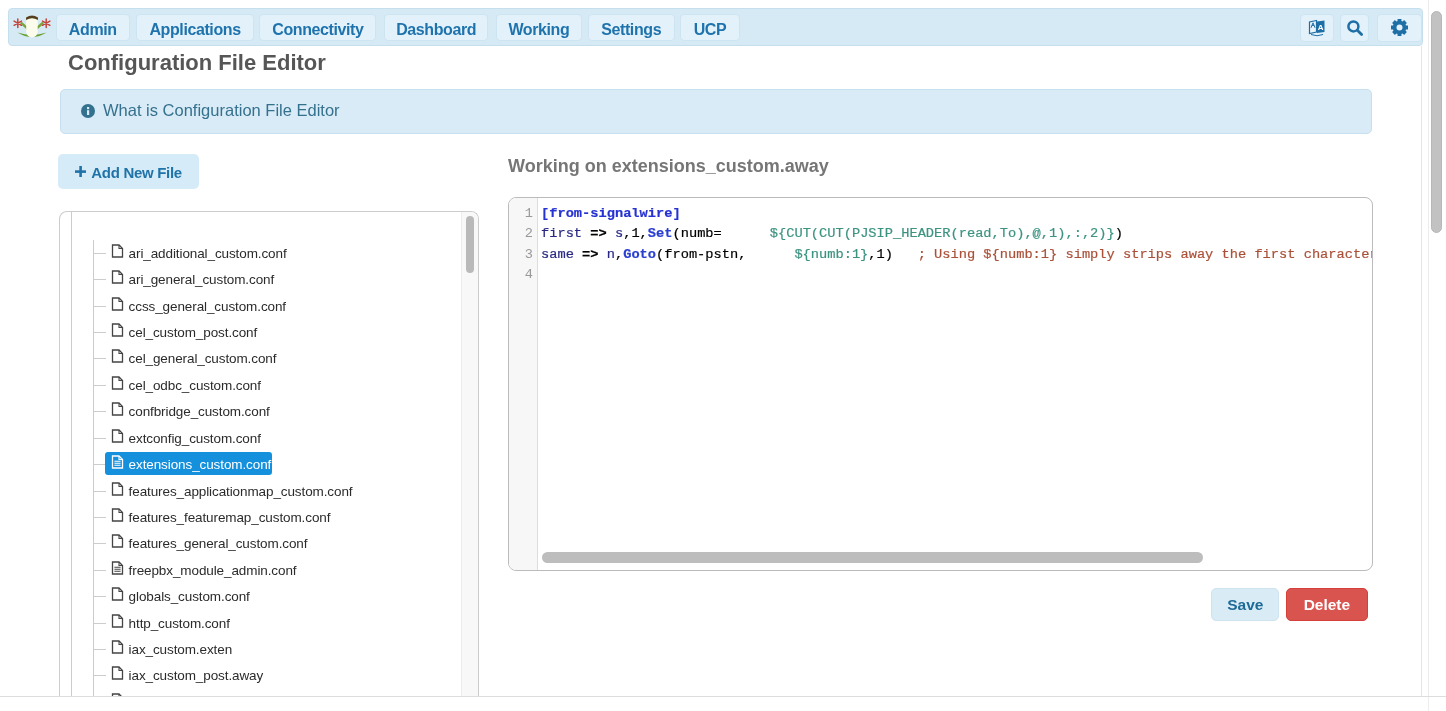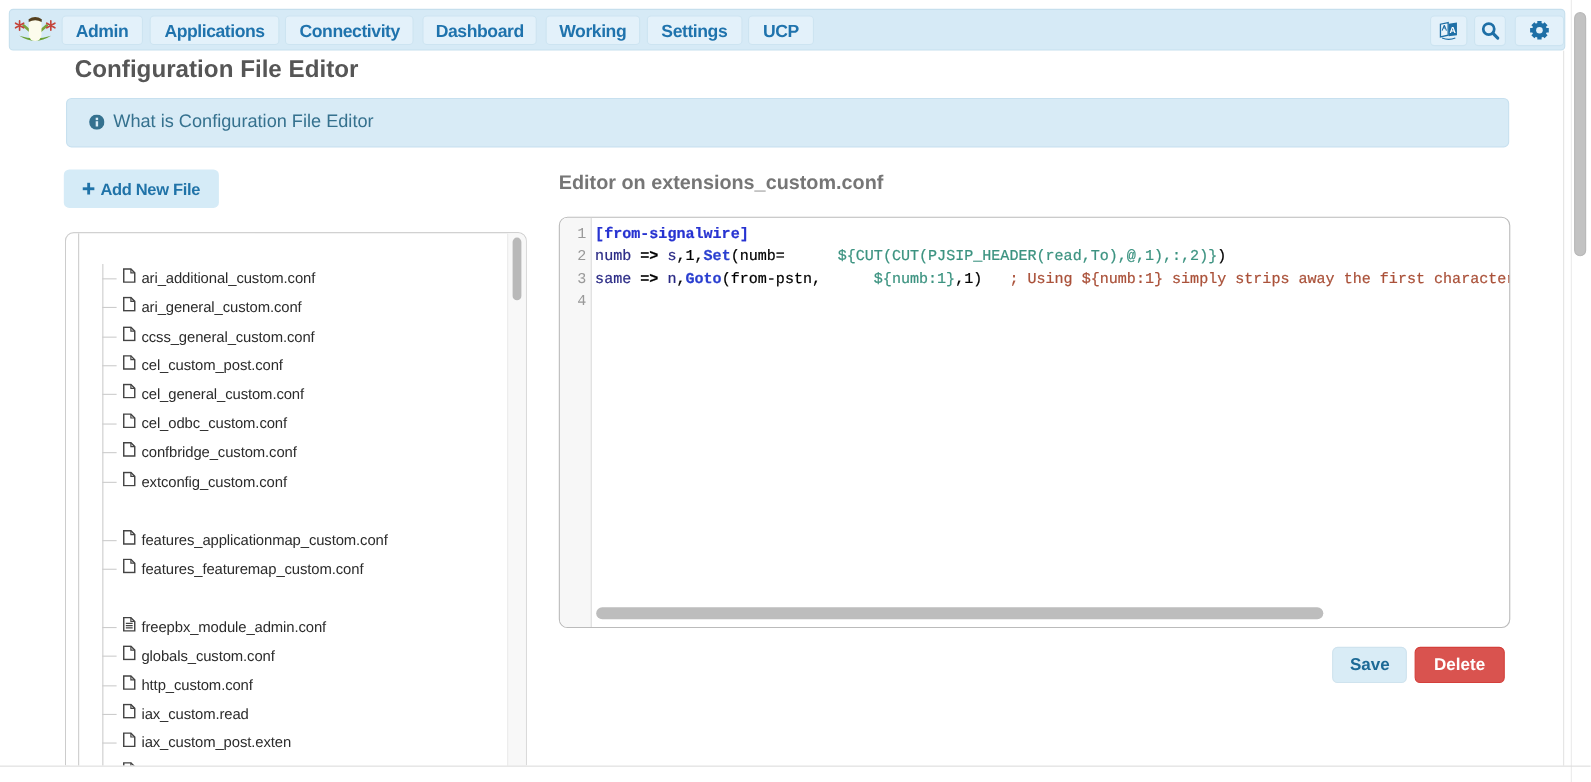--- a/index.html
+++ b/index.html
@@ -141,21 +141,21 @@
 <div id="alerttext" class="abs">What is Configuration File Editor</div>
 
 <div id="addbtn" class="abs">
   <svg style="position:absolute;left:17px;top:12px;" width="11" height="11" viewBox="0 0 11 11">
     <rect x="4.3" y="0" width="2.6" height="11" fill="#2073a8"></rect>
     <rect x="0" y="4.3" width="11" height="2.6" fill="#2073a8"></rect>
   </svg>
   <span style="position:absolute;left:33px;top:9.5px;">Add New File</span>
 </div>
 
-<div id="working" class="abs">Editor on extensions_custom.conf</div>
+<div id="working" class="abs">Working on extensions_custom.away</div>
 
 <div id="tree" class="abs">
   <div class="vline" style="left:10.6px; top:0; height:485.7px;"></div>
   <div class="vline" style="left:32.6px; top:28px; height:457.7px;"></div>
 
   <div class="trow" style="top:27.89px;">
     <div class="stub" style="left:33px; top:13.25px; width:12.5px;"></div>
     <div class="ticon"><svg width="13" height="14" viewBox="0 0 13 14">
           <path d="M1.5 1 L8 1 L11.5 4.5 L11.5 13 L1.5 13 Z" fill="none" stroke="#444" stroke-width="1.3"></path>
           <path d="M8 1 L8 4.5 L11.5 4.5" fill="none" stroke="#444" stroke-width="1.1"></path>
@@ -211,36 +211,54 @@
     <div class="tlabel">confbridge_custom.conf</div>
   </div>
   <div class="trow" style="top:212.83px;">
     <div class="stub" style="left:33px; top:13.25px; width:12.5px;"></div>
     <div class="ticon"><svg width="13" height="14" viewBox="0 0 13 14">
           <path d="M1.5 1 L8 1 L11.5 4.5 L11.5 13 L1.5 13 Z" fill="none" stroke="#444" stroke-width="1.3"></path>
           <path d="M8 1 L8 4.5 L11.5 4.5" fill="none" stroke="#444" stroke-width="1.1"></path>
         </svg></div>
     <div class="tlabel">extconfig_custom.conf</div>
   </div>
+  <div class="trow" style="top:239.25px;">
+    <div class="stub" style="left:33px; top:13.25px; width:12.5px;"></div>
+    <div id="selrow"></div>
+    <div class="ticon"><svg width="13" height="14" viewBox="0 0 13 14">
+          <path d="M1.5 1 L8 1 L11.5 4.5 L11.5 13 L1.5 13 Z" fill="none" stroke="#fff" stroke-width="1.3"></path>
+          <path d="M8 1 L8 4.5 L11.5 4.5" fill="none" stroke="#fff" stroke-width="1.1"></path>
+          <path d="M3.4 6.3 H9.6 M3.4 8.3 H9.6 M3.4 10.3 H9.6" stroke="#fff" stroke-width="1.1"></path>
+        </svg></div>
+    <div class="tlabel" style="color:#fff;">extensions_custom.conf</div>
+  </div>
   <div class="trow" style="top:265.67px;">
     <div class="stub" style="left:33px; top:13.25px; width:12.5px;"></div>
     <div class="ticon"><svg width="13" height="14" viewBox="0 0 13 14">
           <path d="M1.5 1 L8 1 L11.5 4.5 L11.5 13 L1.5 13 Z" fill="none" stroke="#444" stroke-width="1.3"></path>
           <path d="M8 1 L8 4.5 L11.5 4.5" fill="none" stroke="#444" stroke-width="1.1"></path>
         </svg></div>
     <div class="tlabel">features_applicationmap_custom.conf</div>
   </div>
   <div class="trow" style="top:292.09px;">
     <div class="stub" style="left:33px; top:13.25px; width:12.5px;"></div>
     <div class="ticon"><svg width="13" height="14" viewBox="0 0 13 14">
           <path d="M1.5 1 L8 1 L11.5 4.5 L11.5 13 L1.5 13 Z" fill="none" stroke="#444" stroke-width="1.3"></path>
           <path d="M8 1 L8 4.5 L11.5 4.5" fill="none" stroke="#444" stroke-width="1.1"></path>
         </svg></div>
     <div class="tlabel">features_featuremap_custom.conf</div>
   </div>
+  <div class="trow" style="top:318.51px;">
+    <div class="stub" style="left:33px; top:13.25px; width:12.5px;"></div>
+    <div class="ticon"><svg width="13" height="14" viewBox="0 0 13 14">
+          <path d="M1.5 1 L8 1 L11.5 4.5 L11.5 13 L1.5 13 Z" fill="none" stroke="#444" stroke-width="1.3"></path>
+          <path d="M8 1 L8 4.5 L11.5 4.5" fill="none" stroke="#444" stroke-width="1.1"></path>
+        </svg></div>
+    <div class="tlabel">features_general_custom.conf</div>
+  </div>
   <div class="trow" style="top:344.93px;">
     <div class="stub" style="left:33px; top:13.25px; width:12.5px;"></div>
     <div class="ticon"><svg width="13" height="14" viewBox="0 0 13 14">
           <path d="M1.5 1 L8 1 L11.5 4.5 L11.5 13 L1.5 13 Z" fill="none" stroke="#444" stroke-width="1.3"></path>
           <path d="M8 1 L8 4.5 L11.5 4.5" fill="none" stroke="#444" stroke-width="1.1"></path>
           <path d="M3.4 6.3 H9.6 M3.4 8.3 H9.6 M3.4 10.3 H9.6" stroke="#444" stroke-width="1.1"></path>
         </svg></div>
     <div class="tlabel">freepbx_module_admin.conf</div>
   </div>
   <div class="trow" style="top:371.35px;">
@@ -258,50 +276,50 @@
           <path d="M8 1 L8 4.5 L11.5 4.5" fill="none" stroke="#444" stroke-width="1.1"></path>
         </svg></div>
     <div class="tlabel">http_custom.conf</div>
   </div>
   <div class="trow" style="top:424.19px;">
     <div class="stub" style="left:33px; top:13.25px; width:12.5px;"></div>
     <div class="ticon"><svg width="13" height="14" viewBox="0 0 13 14">
           <path d="M1.5 1 L8 1 L11.5 4.5 L11.5 13 L1.5 13 Z" fill="none" stroke="#444" stroke-width="1.3"></path>
           <path d="M8 1 L8 4.5 L11.5 4.5" fill="none" stroke="#444" stroke-width="1.1"></path>
         </svg></div>
-    <div class="tlabel">iax_custom.read</div>
+    <div class="tlabel">iax_custom.exten</div>
   </div>
   <div class="trow" style="top:450.61px;">
     <div class="stub" style="left:33px; top:13.25px; width:12.5px;"></div>
     <div class="ticon"><svg width="13" height="14" viewBox="0 0 13 14">
           <path d="M1.5 1 L8 1 L11.5 4.5 L11.5 13 L1.5 13 Z" fill="none" stroke="#444" stroke-width="1.3"></path>
           <path d="M8 1 L8 4.5 L11.5 4.5" fill="none" stroke="#444" stroke-width="1.1"></path>
         </svg></div>
-    <div class="tlabel">iax_custom_post.exten</div>
+    <div class="tlabel">iax_custom_post.away</div>
   </div>
   <div class="trow" style="top:477.03px;">
 
     <div class="ticon"><svg width="13" height="14" viewBox="0 0 13 14">
           <path d="M1.5 1 L8 1 L11.5 4.5 L11.5 13 L1.5 13 Z" fill="none" stroke="#444" stroke-width="1.3"></path>
           <path d="M8 1 L8 4.5 L11.5 4.5" fill="none" stroke="#444" stroke-width="1.1"></path>
         </svg></div>
     <div class="tlabel">iax_general_custom.conf</div>
   </div>
   <div id="treetrack"></div>
   <div id="treescroll"></div>
 </div>
 
 <div id="editor" class="abs">
   <div id="gutter"></div>
   <div class="lnum" style="top:5.7px;">1</div>
   <div class="lnum" style="top:26.2px;">2</div>
   <div class="lnum" style="top:46.7px;">3</div>
   <div class="lnum" style="top:67.2px;">4</div>
   <div class="cline" style="top:5.7px;"><span class="hd">[from-signalwire]</span></div>
-  <div class="cline" style="top:26.2px;"><span class="atom">numb</span> <span class="b">=&gt;</span> <span class="atom">s</span>,1,<span class="kw">Set</span>(numb=<span class="grn">${CUT(CUT(PJSIP_HEADER(read,To),@,1),:,2)}</span>)</div>
+  <div class="cline" style="top:26.2px;"><span class="atom">first</span> <span class="b">=&gt;</span> <span class="atom">s</span>,1,<span class="kw">Set</span>(numb=<span class="grn">${CUT(CUT(PJSIP_HEADER(read,To),@,1),:,2)}</span>)</div>
   <div class="cline" style="top:46.7px;"><span class="atom">same</span> <span class="b">=&gt;</span> <span class="atom">n</span>,<span class="kw">Goto</span>(from-pstn,<span class="grn">${numb:1}</span>,1)   <span class="cmt">; Using ${numb:1} simply strips away the first character or removes</span></div>
   <div id="hscroll"></div>
 </div>
 
 <div id="savebtn" class="abs">Save</div>
 <div id="delbtn" class="abs">Delete</div>
 <div id="rightline" class="abs"></div>
 <div id="footline" class="abs"></div>
 <div id="winsb" class="abs"></div>
 <div id="winthumb" class="abs"></div>

